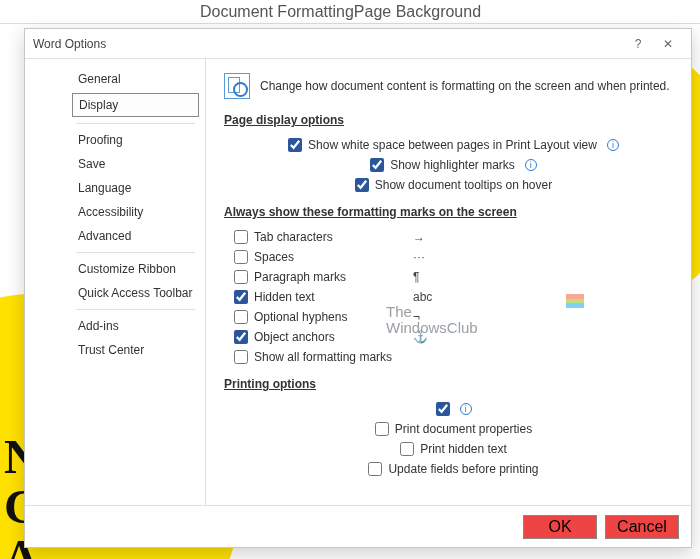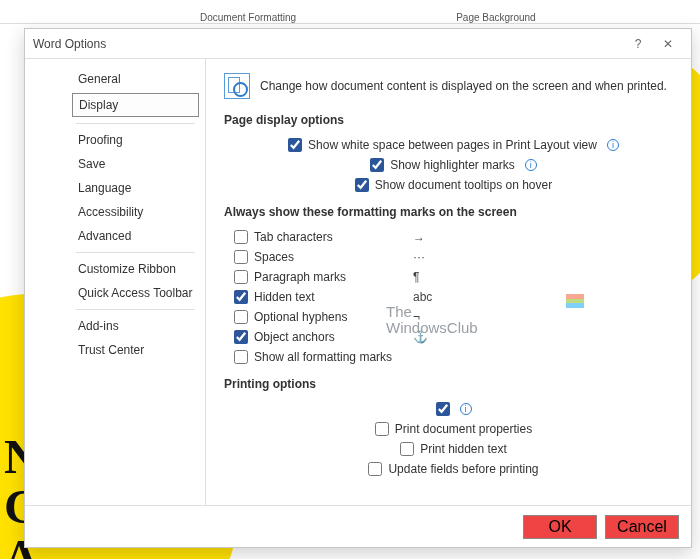--- a/index.html
+++ b/index.html
@@ -1,19 +1,19 @@
 <!DOCTYPE html>
 <html><head>
 <meta charset="utf-8">
 <style>
   * { box-sizing: border-box; margin: 0; padding: 0; font-family: "Segoe UI", Tahoma, sans-serif; }
   html, body { width: 700px; height: 559px; overflow: hidden; background: #f3f2f1; }
 
   
-  .ribbon { height: 24px; display: flex; gap: 160px; padding-left: 200px; font-size: 10px; color: #555; align-items: flex-end; background: #fff; border-bottom: 1px solid #ddd; }
+  .ribbon { height: 24px; display: flex; padding-left: 200px; font-size: 16px; color: #555; align-items: center; background: #fff; border-bottom: 1px solid #ddd; }
   .ribbon span { white-space: nowrap; }
 
   .doc-bg {
     position: absolute; top: 24px; left: 0; right: 0; bottom: 0;
     background:
       radial-gradient(circle at 600px 150px, #ffe100 0 140px, transparent 141px),
       radial-gradient(circle at 40px 470px, #ffe100 0 200px, transparent 201px),
       linear-gradient(#fff,#fff);
   }
   .doc-bg .letter { position:absolute; font-weight:900; font-size:48px; font-family: Georgia, serif; color:#111; }
@@ -42,21 +42,21 @@
 
   .content { flex:1; padding: 14px 18px 8px 18px; font-size: 12px; color: #333; overflow-y: auto; position: relative; }
   .intro { display:flex; gap:10px; align-items:center; margin-bottom: 14px; }
   .intro .bigicon {
     width: 26px; height: 26px; border: 1px solid #5b9bd5; position: relative;
     background: linear-gradient(#fff,#fff);
   }
   .bigicon::before { content:""; position:absolute; left:3px; top:3px; width:10px; height:14px; border:1px solid #5b9bd5; }
   .bigicon::after { content:""; position:absolute; right:1px; bottom:1px; width:11px; height:11px; border:2px solid #2b7cd3; border-radius:50%; }
 
-  .section-title { font-weight: 600; margin: 10px 0 8px; font-size: 12px; }
+  .section-title { font-weight: 600; margin: 10px 0 8px; font-size: 12px; text-decoration: underline; }
   .opt { display:flex; align-items:center; gap:6px; padding: 3px 0 3px 10px; justify-content: center; }
   .opt input[type="checkbox"] { width:14px; height:14px; accent-color:#2b579a; }
   .opt label { cursor: default; }
   .info {
     display:inline-block; width:12px; height:12px; border:1px solid #2b7cd3; border-radius:50%;
     color:#2b7cd3; font-size:9px; line-height:10px; text-align:center; margin-left:4px;
   }
   .mark-sym { display:inline-block; width:30px; margin-left:auto; margin-right:230px; color:#444; font-size:12px; }
 
   .highlight-box { border: 2px solid #2b2b66; padding: 2px 4px; margin-left: 6px; display: inline-flex; }
@@ -110,21 +110,21 @@
         <div class="side-item">Quick Access Toolbar</div>
         <div class="side-sep"></div>
         <div class="side-item">Add-ins</div>
         <div class="side-item">Trust Center</div>
       </div>
 
     <div class="content">
 
       <div class="intro">
         <span class="bigicon"></span>
-        <span>Change how document content is displayed on the screen and when printed.</span>
+        <span>Change how document content is formatting on the screen and when printed.</span>
       </div>
 
       <div class="section-title">Page display options</div>
       <div id="sec1">
           <div class="opt">
             <input type="checkbox" checked="" style="">
             <label>Show white space between pages in Print Layout view</label>
             <span class="info">i</span>
           </div>
           <div class="opt">

